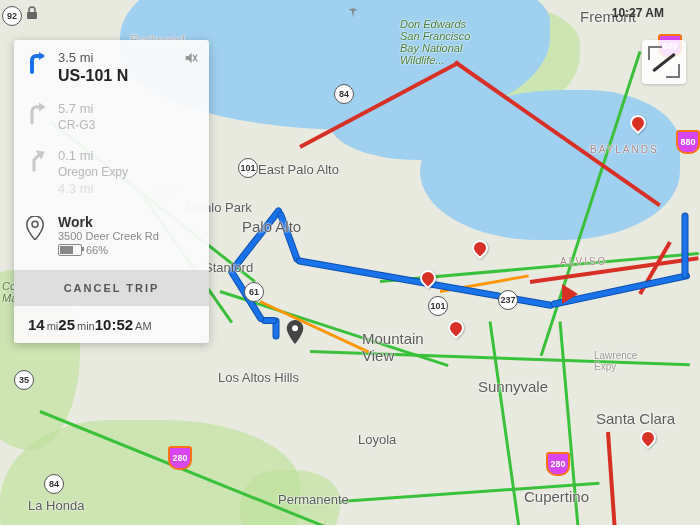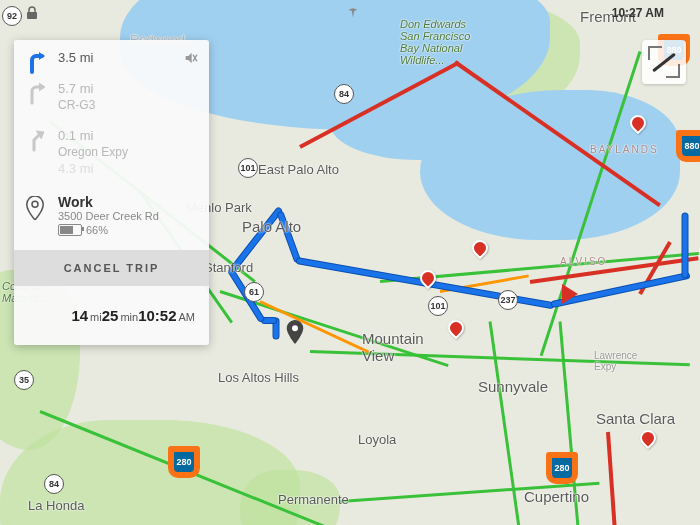--- a/index.html
+++ b/index.html
@@ -8,21 +8,21 @@
 .water{position:absolute;background:#a0d0f0;border-radius:40% 50% 50% 60%/50% 40% 60% 50%;}
 .park{position:absolute;background:#bfe29f;border-radius:40% 50% 50% 60%/50% 40% 60% 50%;opacity:.7}
 .land{position:absolute;background:#e9eadf;border-radius:30%;}
 .citylabel{position:absolute;color:#5a5a5a;font-size:13px;font-weight:500;text-shadow:0 0 2px #fff,0 0 2px #fff}
 .citylabel.big{font-size:15px}
 .citylabel.green{color:#4a7a3a;font-style:italic;font-size:11px;line-height:12px}
 .road{position:absolute;height:3px;background:#39c139;transform-origin:left center}
 .road.red{background:#d93025}
 .road.orange{background:#ff9500}
 .route{position:absolute;height:5px;background:#1a73e8;border-radius:3px;box-shadow:0 0 0 1px #0a50b0;transform-origin:left center}
-.hwy{position:absolute;width:20px;height:20px;background:#0369a1;border:6px solid #f97316;border-radius:3px 3px 10px 10px;color:#fff;font-size:9px;font-weight:700;display:flex;align-items:center;justify-content:center}
+.hwy{position:absolute;width:20px;height:20px;background:#d946ef;border:2px solid #f97316;border-radius:3px 3px 10px 10px;color:#fff;font-size:9px;font-weight:700;display:flex;align-items:center;justify-content:center}
 .hwy.state{background:#fff;border:1px solid #555;color:#333;border-radius:50%;width:18px;height:18px}
 .pin{position:absolute;width:12px;height:12px;background:#d93025;border:2px solid #fff;border-radius:50% 50% 50% 0;transform:rotate(-45deg);box-shadow:0 1px 2px rgba(0,0,0,.3)}
 .arrowhead{position:absolute;width:0;height:0;border-left:10px solid transparent;border-right:10px solid transparent;border-bottom:16px solid #d93025;transform:rotate(90deg)}
 .destpin{position:absolute;width:18px;height:24px;}
 .destpin svg{width:18px;height:24px}
 
 .topicon{position:absolute;top:6px;color:#555}
 .clock{position:absolute;top:6px;right:36px;font-size:12px;color:#333;font-weight:600}
 
 .fsbtn{position:absolute;top:40px;right:14px;width:44px;height:44px;background:rgba(255,255,255,.85);border-radius:4px;box-shadow:0 1px 3px rgba(0,0,0,.2);display:flex;align-items:center;justify-content:center}
@@ -40,21 +40,21 @@
 .navstep.dim .arrow path,.navstep.dim .arrow polyline{stroke:#c8c8c8!important}
 .dest{padding:8px 14px 10px 44px;position:relative}
 .dest .ico{position:absolute;left:12px;top:10px;width:18px;height:22px}
 .dest .name{font-size:14px;font-weight:600;color:#333}
 .dest .addr{font-size:11px;color:#888}
 .dest .batt{display:inline-flex;align-items:flex-start;gap:4px;font-size:11px;color:#888;margin-top:2px}
 .dest .batt .cell{width:22px;height:10px;border:1px solid #888;border-radius:2px;position:relative}
 .dest .batt .cell:after{content:"";position:absolute;right:-3px;top:2px;width:2px;height:4px;background:#888}
 .dest .batt .fill{position:absolute;left:1px;top:1px;bottom:1px;width:60%;background:#888}
 .cancel{background:#ddd;text-align:center;padding:12px 0;font-size:11px;letter-spacing:2px;color:#555;font-weight:600;cursor:pointer}
-.summary{display:flex;justify-content:flex-end;padding:21px 14px;font-size:11px;color:#555}
+.summary{display:flex;justify-content:flex-start;padding:10px 14px;font-size:11px;color:#555}
 .summary b{font-size:15px;color:#222;font-weight:600;margin-right:2px}
 .mute{position:absolute;top:10px;right:10px;width:16px;height:16px;color:#999}
 </style>
 </head>
 <body>
 
 <div id="map">
 
   <div class="land" style="left:-50px;top:-50px;width:800px;height:650px;border-radius:0"></div>
 
@@ -178,20 +178,21 @@
   </span>
 
   <div class="navstep">
     <span class="arrow">
       <svg viewBox="0 0 24 24">
           <path d="M8 22V10c0-2 2-4 4-4h6" fill="none" stroke="#1a73e8" stroke-width="4" stroke-linecap="round"></path>
           <path d="M15 2l6 4-6 4" fill="#1a73e8"></path>
         </svg>
     </span>
     <div class="dist">3.5 mi</div>
+    <div class="roadname">US-101 N</div>
   </div>
 
   <div class="navstep dim">
     <span class="arrow">
       <svg viewBox="0 0 24 24">
           <path d="M8 22V10c0-2 2-4 4-4h6" fill="none" stroke="#c8c8c8" stroke-width="3" stroke-linecap="round"></path>
           <path d="M15 2l6 4-6 4" fill="#c8c8c8"></path>
         </svg>
     </span>
     <div class="dist">5.7 mi</div>

